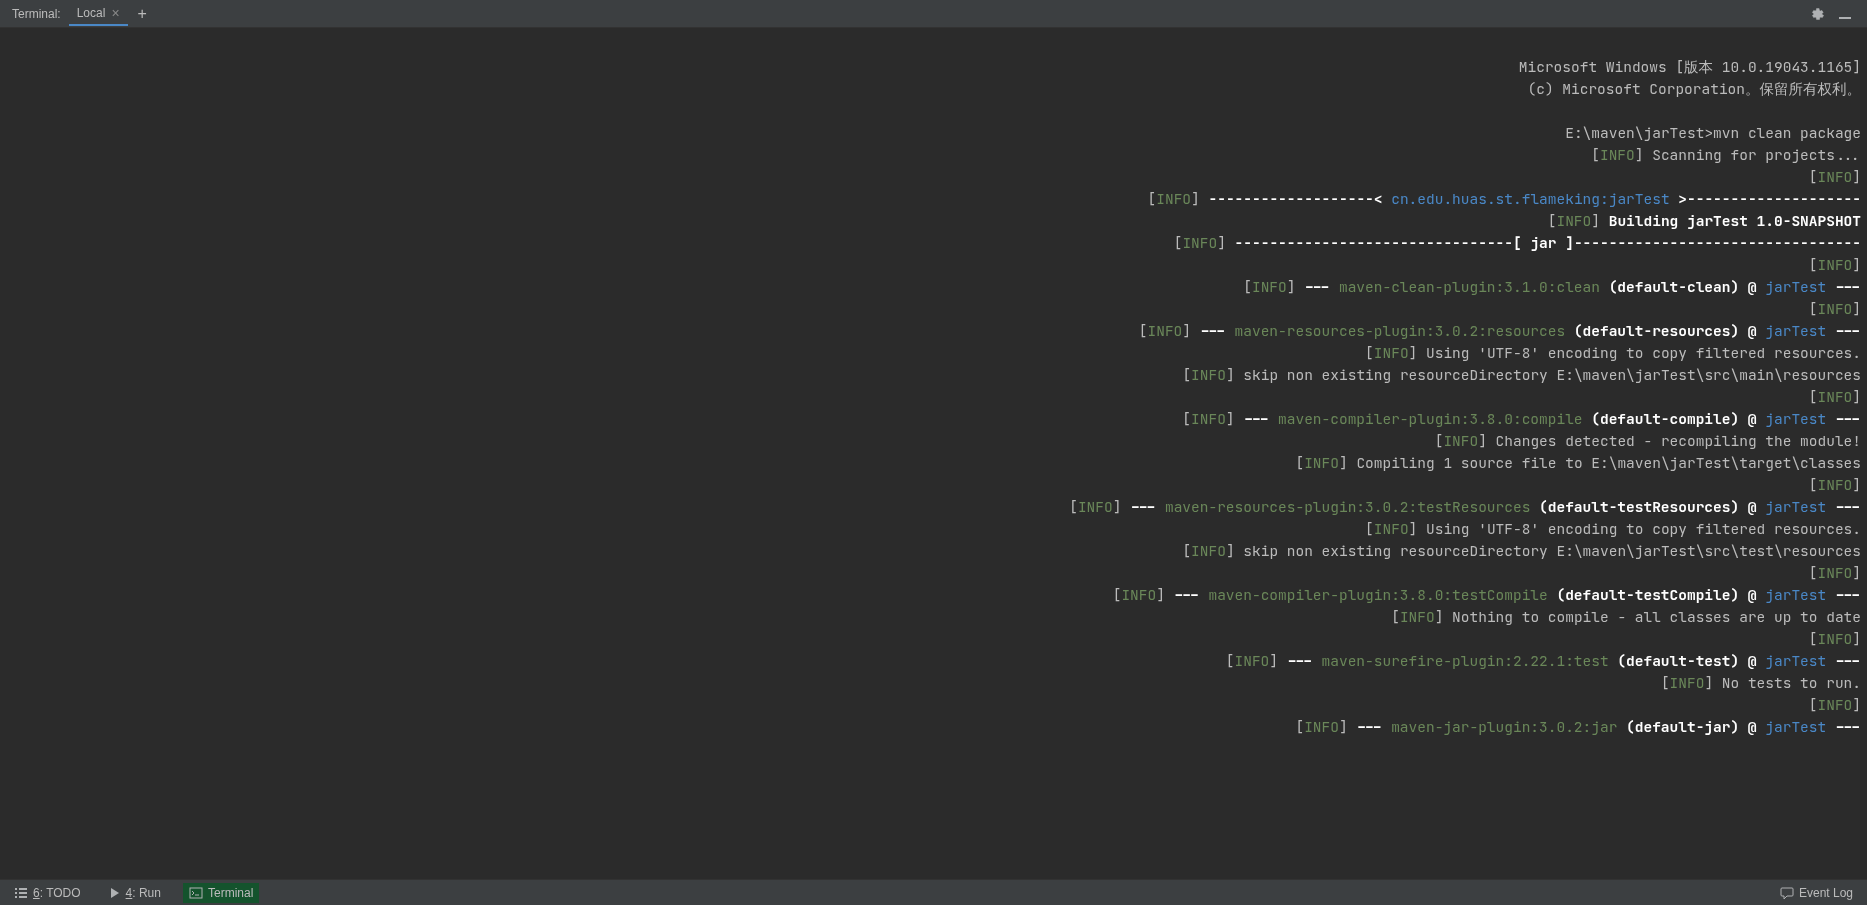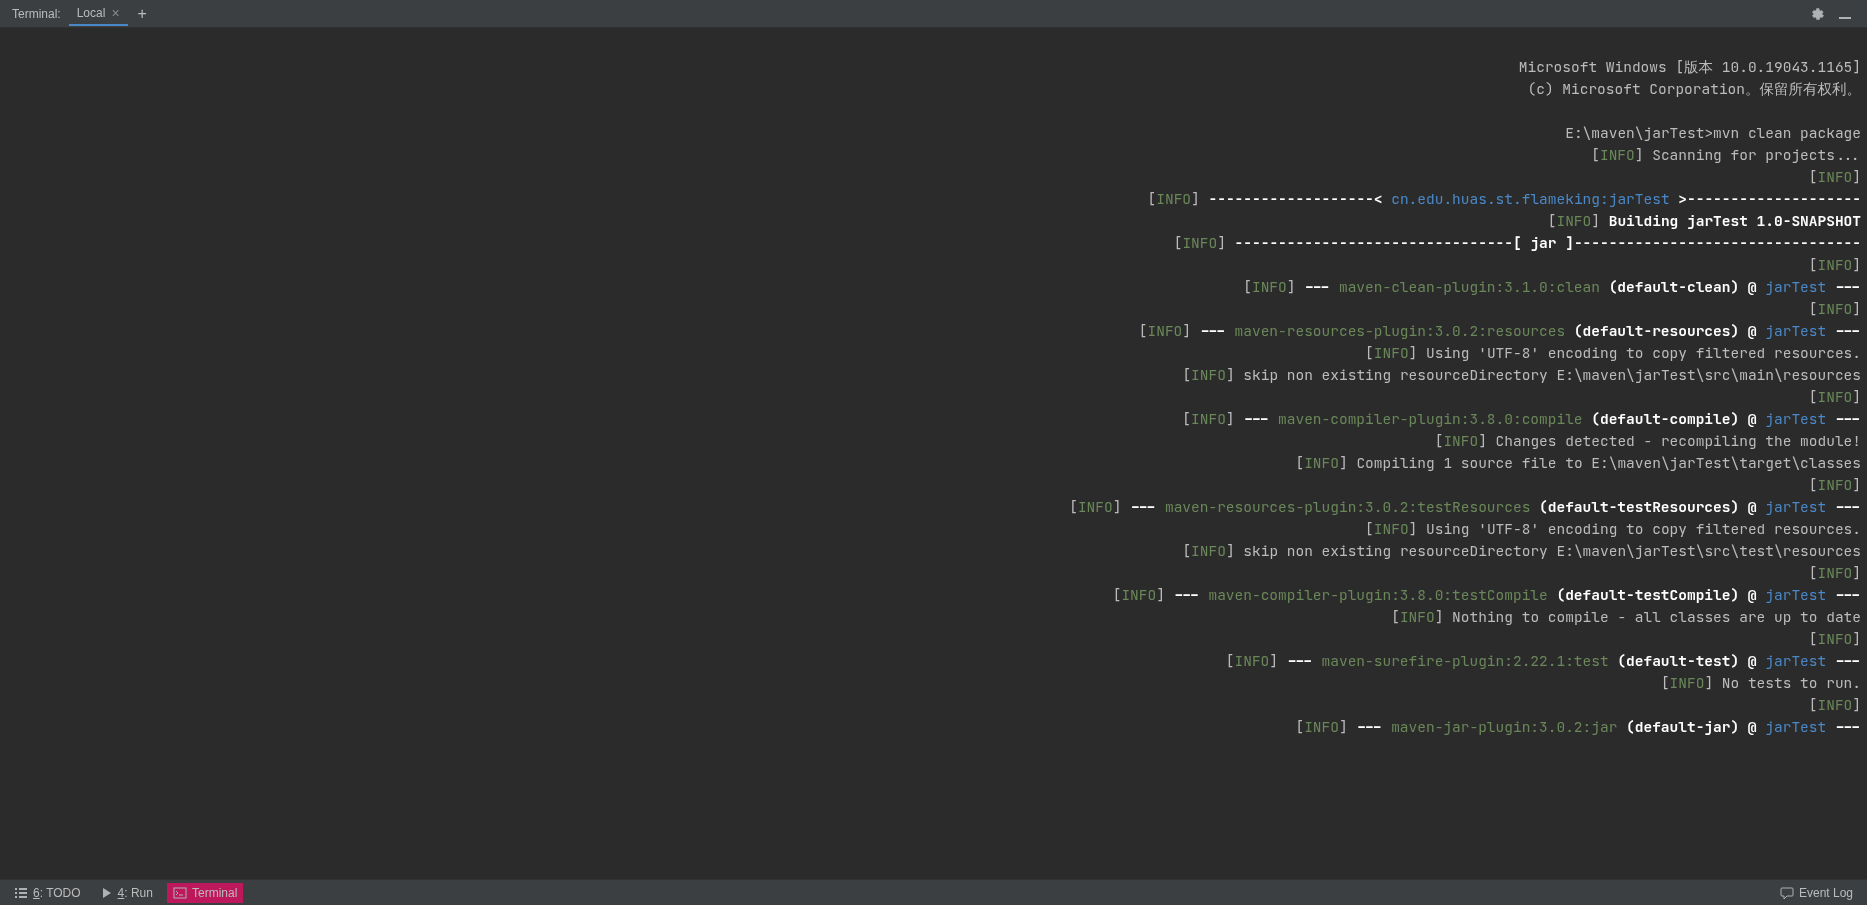--- a/index.html
+++ b/index.html
@@ -123,33 +123,33 @@
     
     .bottom-bar {
       background: #3c3f41;
       border-top: 1px solid #323232;
       height: 26px;
       display: flex;
       align-items: center;
       padding: 0 8px;
       font-size: 12px;
       color: #bbbbbb;
-      gap: 8px;
+      gap: 16px;
     }
     
     .bottom-item {
       display: flex;
       align-items: center;
       gap: 5px;
       cursor: pointer;
       padding: 3px 6px;
     }
     
     .bottom-item.active {
-      background: #be185d;
+      background: #14532d;
     }
     
     .underline-key {
       text-decoration: underline;
     }
     
     .bottom-right {
       margin-left: auto;
       display: flex;
       gap: 5px;

